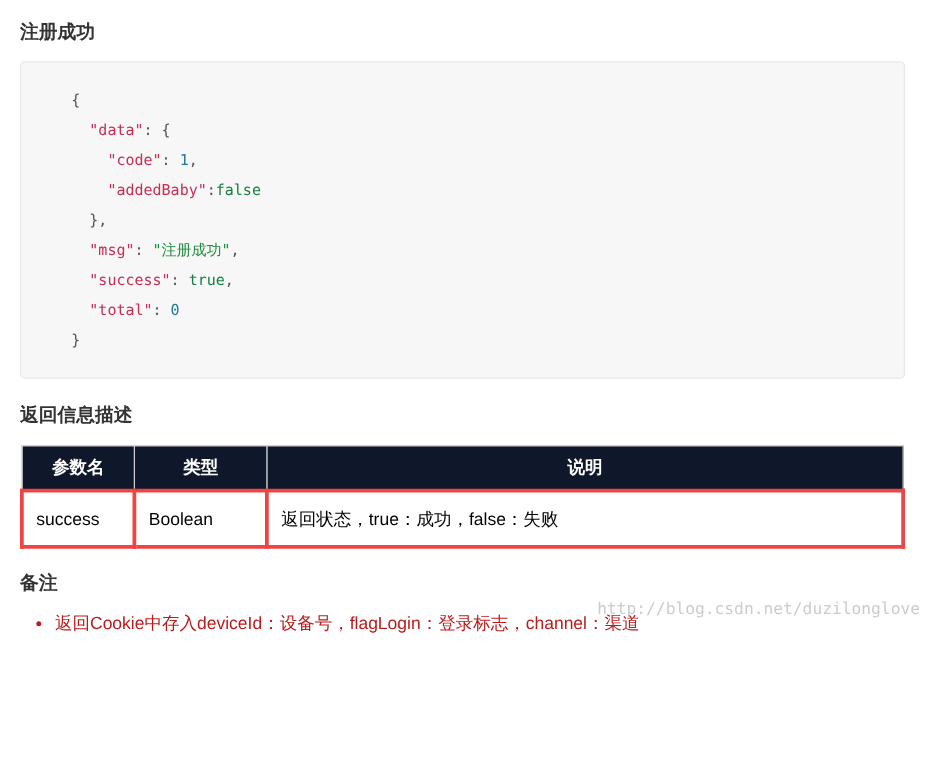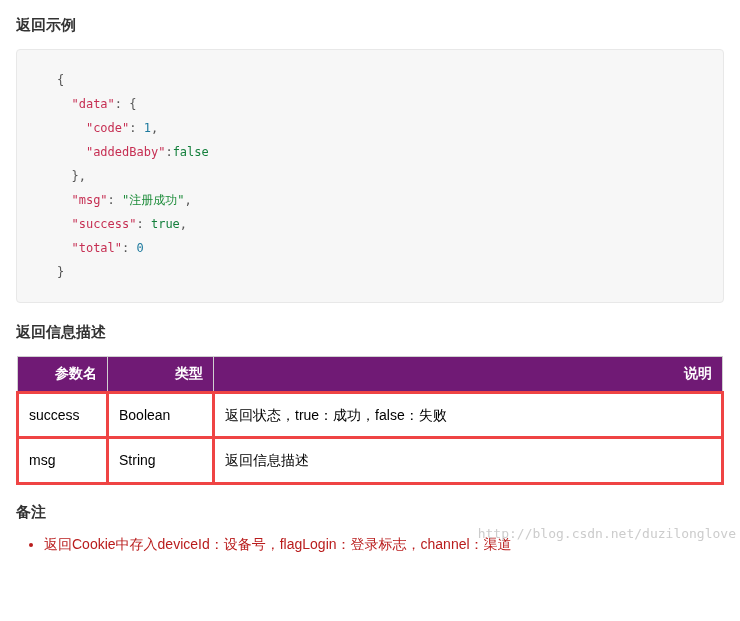--- a/index.html
+++ b/index.html
@@ -35,23 +35,23 @@
   .tok-num { color: #1e7a9e; }
   .tok-bool { color: #15803d; }
   .tok-str { color: #1d8c3a; }
   table.param-table {
     width: 100%;
     border-collapse: collapse;
     margin-bottom: 18px;
     font-size: 14px;
   }
   .param-table th {
-    background: #701a75;
+    background: #0f172a;
     color: #fff;
-    text-align: right;
+    text-align: center;
     font-weight: bold;
     padding: 8px 10px;
     border: 1px solid #d0d0d0;
   }
   .param-table td {
     border: 3px solid #ef4444;
     padding: 10px 10px;
     color: #000000;
     vertical-align: top;
     line-height: 1.6;
@@ -72,21 +72,21 @@
     bottom: 33px;
     color: #ccc;
     font-size: 13px;
     font-family: Consolas, monospace;
     pointer-events: none;
   }
 </style>
 </head>
 <body>
 
-<div class="section-title">返回示例</div>
+<div class="section-title">注册成功</div>
 
 <div class="code-block">
   <div class="cb-line"><span class="tok-punc">{</span></div>
   <div class="cb-line">  <span class="tok-key">"data"</span><span class="tok-punc">: {</span></div>
   <div class="cb-line">    <span class="tok-key">"code"</span><span class="tok-punc">: </span><span class="tok-num">1</span><span class="tok-punc">,</span></div>
   <div class="cb-line">    <span class="tok-key">"addedBaby"</span><span class="tok-punc">:</span><span class="tok-bool">false</span></div>
   <div class="cb-line">  <span class="tok-punc">},</span></div>
   <div class="cb-line">  <span class="tok-key">"msg"</span><span class="tok-punc">: </span><span class="tok-str">"注册成功"</span><span class="tok-punc">,</span></div>
   <div class="cb-line">  <span class="tok-key">"success"</span><span class="tok-punc">: </span><span class="tok-bool">true</span><span class="tok-punc">,</span></div>
   <div class="cb-line">  <span class="tok-key">"total"</span><span class="tok-punc">: </span><span class="tok-num">0</span></div>
@@ -102,25 +102,20 @@
       <th class="col-type">类型</th>
       <th>说明</th>
     </tr>
   </thead>
   <tbody>
     <tr>
       <td>success</td>
       <td>Boolean</td>
       <td>返回状态，true：成功，false：失败</td>
     </tr>
-    <tr>
-      <td>msg</td>
-      <td>String</td>
-      <td>返回信息描述</td>
-    </tr>
   </tbody>
 </table>
 
 <div class="section-title">备注</div>
 
 <ul class="notes">
   <li>返回Cookie中存入deviceId：设备号，flagLogin：登录标志，channel：渠道</li>
 </ul>
 
 <div class="watermark">http://blog.csdn.net/duzilonglove</div>

